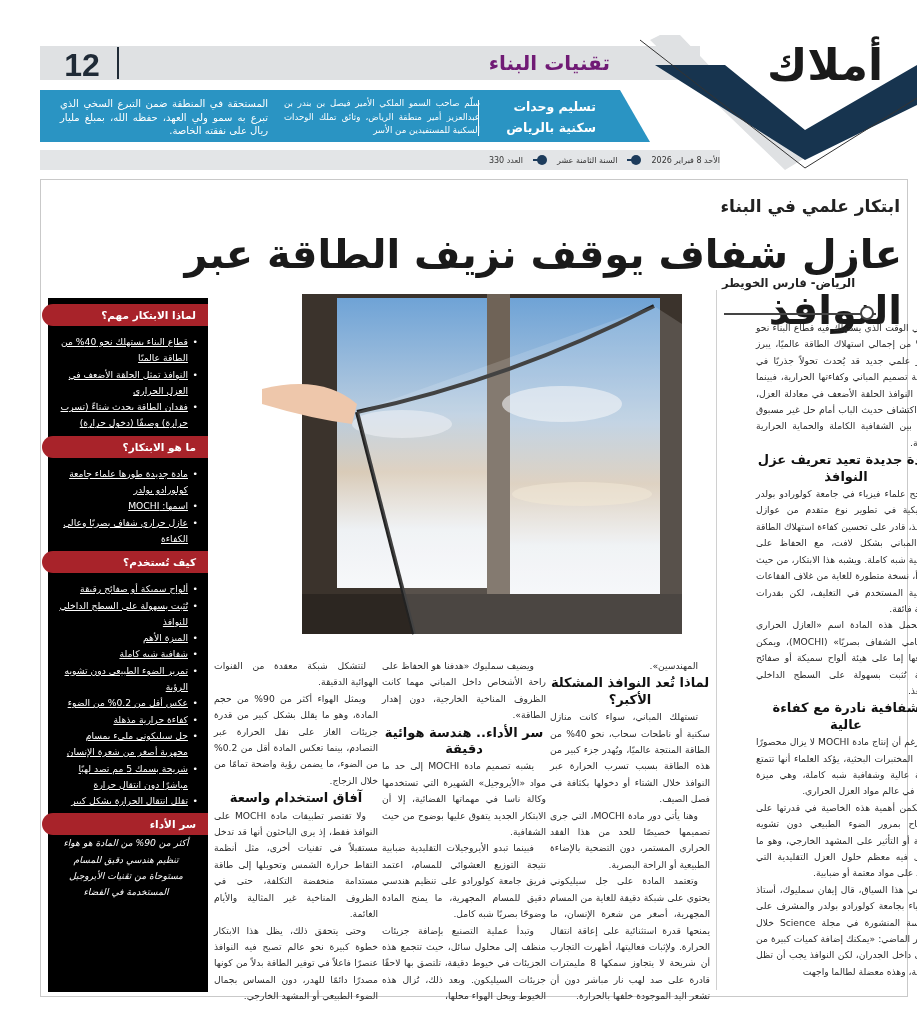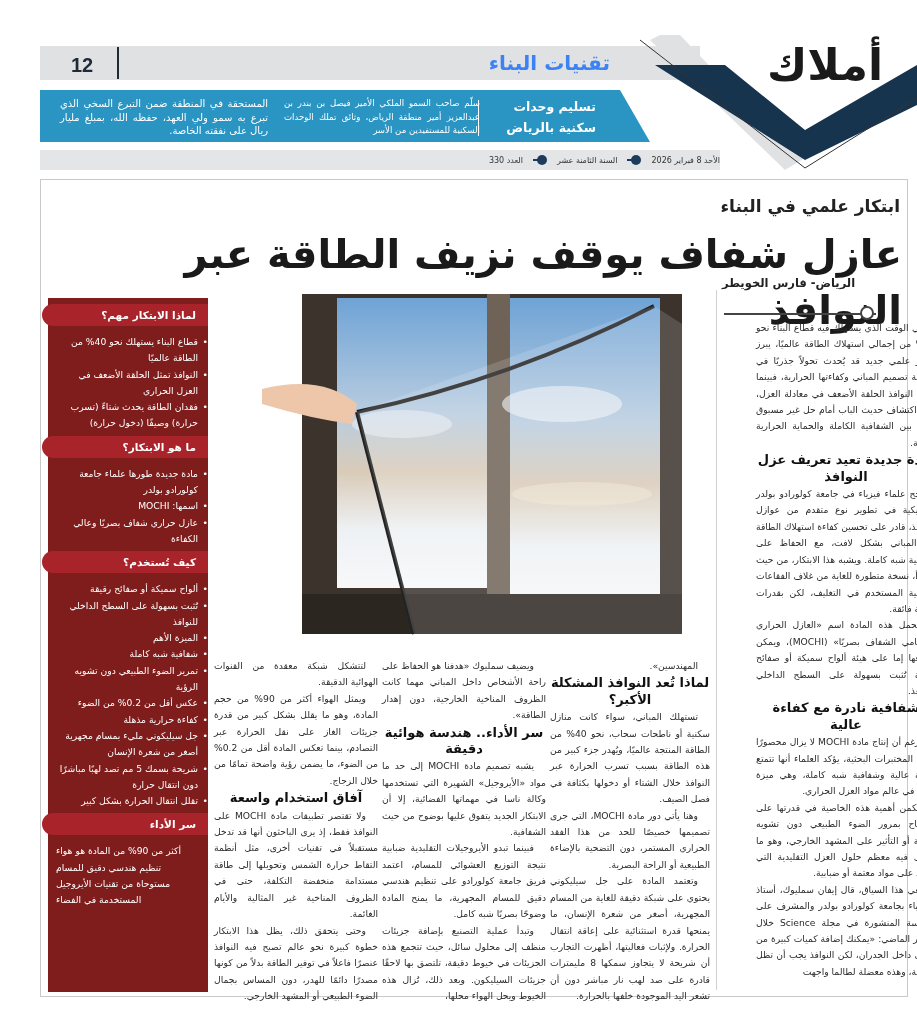--- a/index.html
+++ b/index.html
@@ -6,29 +6,29 @@
   html, body { width: 917px; height: 1024px; background: #ffffff; overflow: hidden; }
   body { font-family: "DejaVu Sans", sans-serif; color: #222; position: relative; }
 
   
   .top-band {
     position: absolute; left: 40px; top: 46px; width: 660px; height: 34px;
     background: #dfe1e3;
   }
   .page-number {
     position: absolute; left: 52px; top: 50px; width: 60px; height: 30px;
-    font-family: "Liberation Sans", sans-serif; font-weight: bold; font-size: 20px; color: #1f2a36;
+    font-family: "Liberation Sans", sans-serif; font-weight: bold; font-size: 32px; color: #1f2a36;
     text-align: center; line-height: 30px;
   }
   .page-number-divider {
     position: absolute; left: 117px; top: 47px; width: 2px; height: 32px; background: #1f2a36;
   }
   .section-title {
     position: absolute; left: 440px; top: 48px; width: 170px; height: 30px;
-    font-family: "DejaVu Sans", sans-serif; font-weight: bold; font-size: 20px; color: #3b82f6;
+    font-family: "DejaVu Sans", sans-serif; font-weight: bold; font-size: 20px; color: #701a75;
     direction: rtl; text-align: right; line-height: 30px;
   }
   .blue-banner {
     position: absolute; left: 40px; top: 90px; width: 610px; height: 52px;
     background: #2a94c3;
     clip-path: polygon(0 0, 580px 0, 610px 52px, 0 52px);
   }
   .banner-title {
     position: absolute; left: 478px; top: 96px; width: 118px; height: 44px;
     direction: rtl; text-align: right; color: #fff; font-weight: bold; font-size: 12.5px; line-height: 21px; padding-left: 16px;
@@ -115,36 +115,36 @@
 
   
   .photo {
     position: absolute; left: 262px; top: 294px; width: 436px; height: 352px; overflow: hidden;
     background: #fff;
   }
   .photo svg { width: 100%; height: 100%; display: block; }
 
   
   .sidebar {
-    position: absolute; left: 48px; top: 298px; width: 160px; height: 694px; background: #7f1d1d;
+    position: absolute; left: 48px; top: 298px; width: 160px; height: 694px; background: #000000;
     direction: rtl; color: #fff;
   }
   .sb-head {
     position: relative; height: 22px; margin: 0 0 0 -4px; width: 166px;
     background: #a8232a; border-radius: 11px 0 0 11px;
     font-size: 10.5px; font-weight: bold; text-align: right; padding-right: 12px; line-height: 22px;
   }
-  .sb-list { list-style: none; padding: 8px 0 4px 8px; }
+  .sb-list { list-style: none; padding: 8px 10px 4px 8px; text-decoration: underline; }
   .sb-list li {
     font-size: 9.2px; line-height: 16.3px; position: relative; padding-right: 10px; text-align: right;
   }
   .sb-list li::before {
     content: "•"; position: absolute; right: 0; top: 0; color: #fff;
   }
-  .sb-para { font-size: 9.2px; line-height: 16.3px; padding: 8px 12px 6px 8px; text-align: left; }
+  .sb-para { font-size: 9.2px; line-height: 16.3px; padding: 0 12px 6px 8px; text-align: center; font-style: italic; }
 </style>
 </head>
 <body>
 
 <div class="top-band"></div>
 <div class="page-number">12</div>
 <div class="page-number-divider"></div>
 <div class="section-title">تقنيات البناء</div>
 
 <div class="blue-banner"></div>

